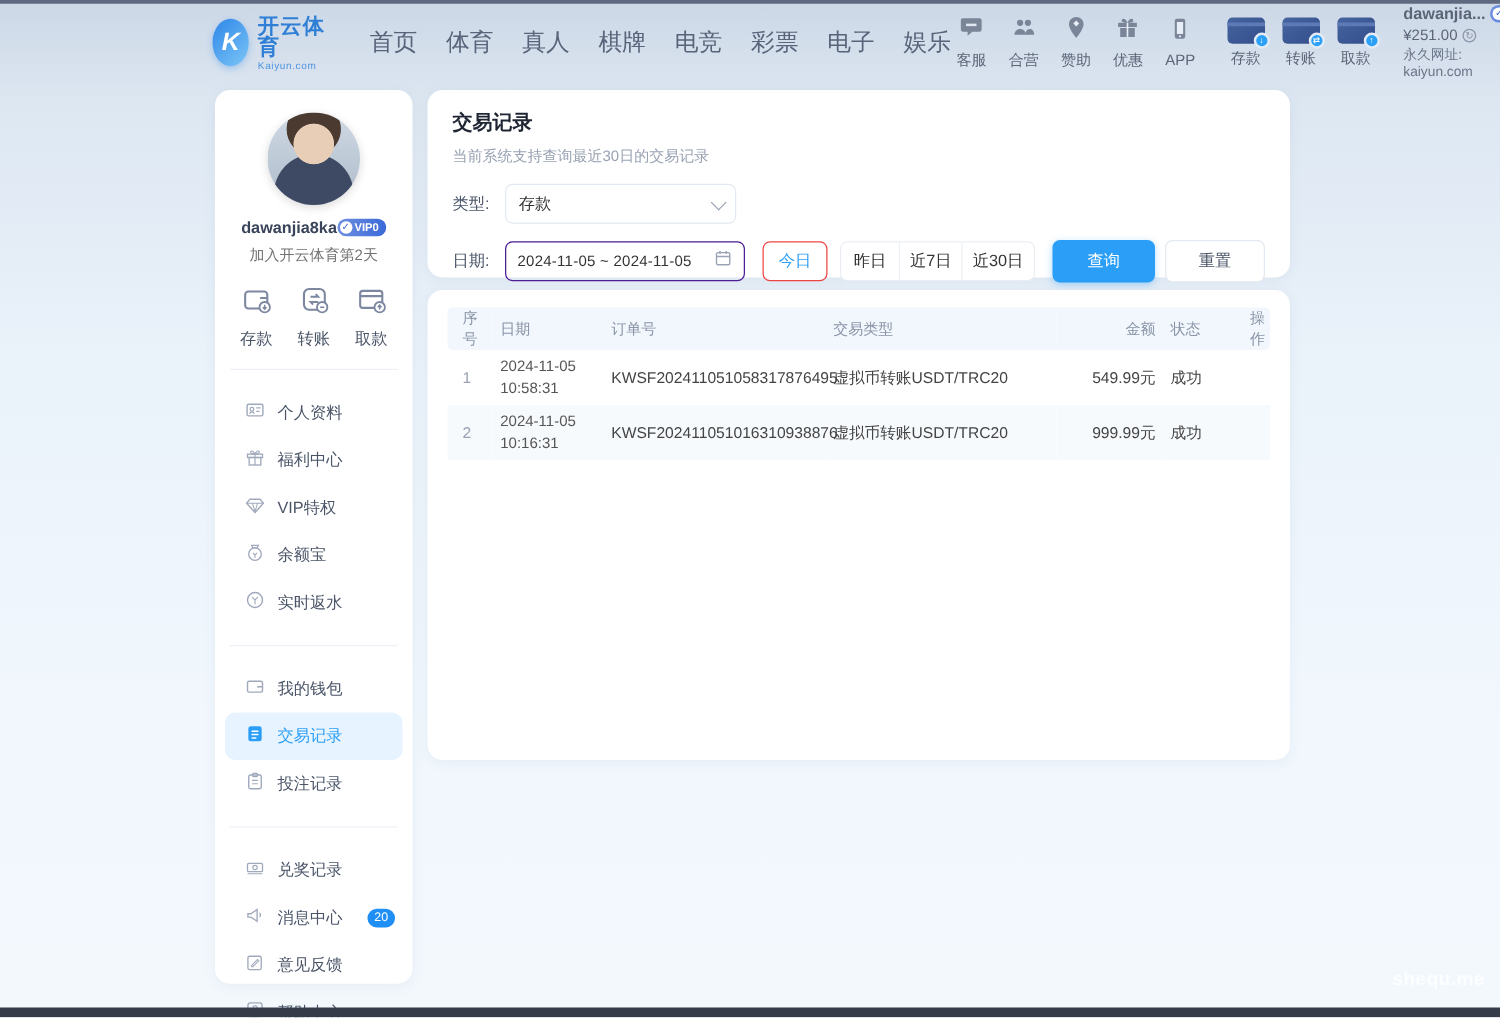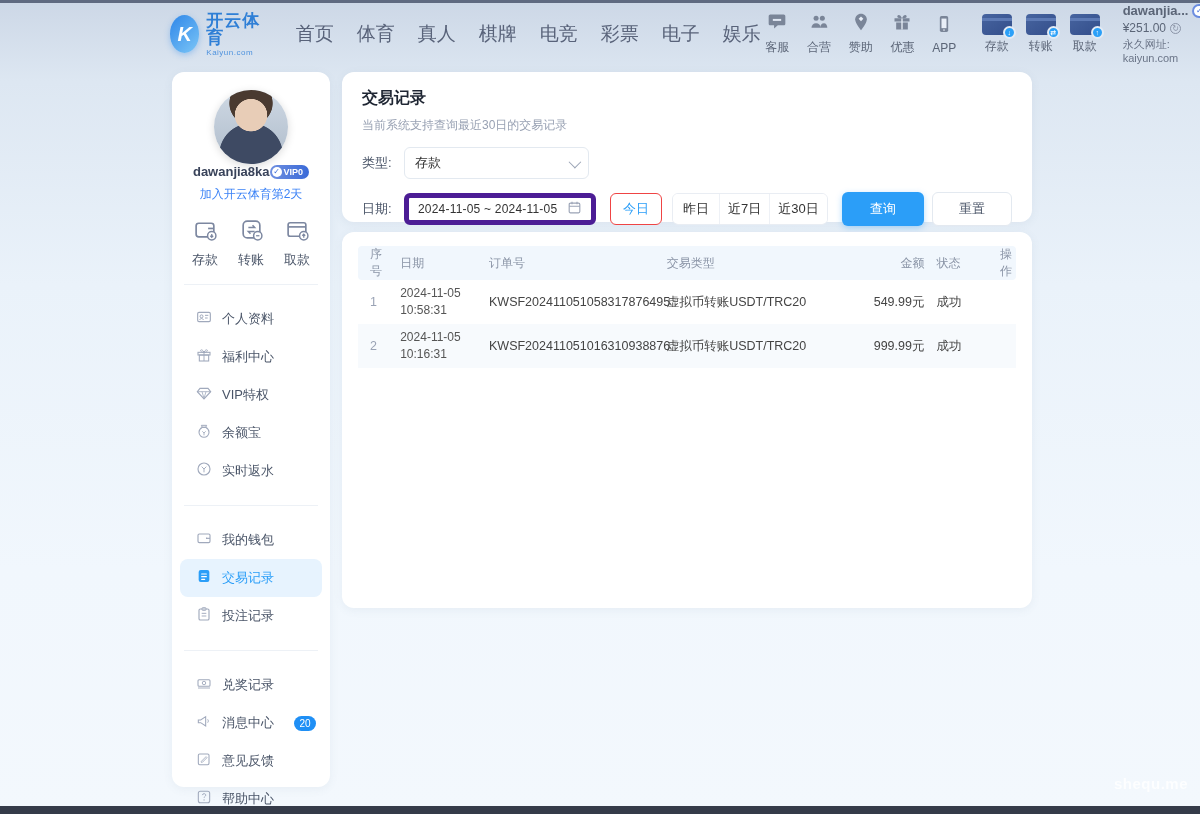--- a/index.html
+++ b/index.html
@@ -59,23 +59,23 @@
 
   
   .card { position:absolute; background:#fff; border-radius:12px; box-shadow:0 2px 10px rgba(90,110,140,.08); }
   .sidebar { left:172px; top:72px; width:158px; height:715px; padding-top:18px; text-align:center; }
   .card-filter { left:342px; top:72px; width:690px; height:150px; padding:16px 20px; }
   .card-table { left:342px; top:232px; width:690px; height:376px; padding:14px 16px; }
 
   
   .sb-avatar { width:74px; height:74px; border-radius:50%; margin:0 auto; overflow:hidden;
                box-shadow:0 2px 8px rgba(0,0,0,.15); }
-  .sb-name-row { display:flex; align-items:center; justify-content:center; gap:0; }
+  .sb-name-row { display:flex; align-items:center; justify-content:center; gap:0; margin-top:10px; }
   .sb-name { font-size:13px; font-weight:bold; color:#39435a; }
-  .sb-join { font-size:12px; color:#3b82f6; margin-top:7px; }
+  .sb-join { font-size:12px; color:#737373; margin-top:7px; }
   .sb-actions { display:flex; justify-content:space-between; padding:0 20px; margin-top:14px; }
   .sb-action { display:flex; flex-direction:column; align-items:center; gap:5px; cursor:pointer; }
   .sb-action svg { width:25px; height:25px; }
   .sb-action .lbl { font-size:13px; color:#4a5568; }
   .sb-div { height:1px; background:#edf1f6; margin:15px 12px; }
   .menu { text-align:left; }
   .menu-item { display:flex; align-items:center; gap:10px; height:38px; padding:0 0 0 24px;
                cursor:pointer; position:relative; }
   .menu-item svg { width:16px; height:16px; flex:none; }
   .menu-item .lbl { font-size:13px; color:#4a5568; }
@@ -87,21 +87,21 @@
   
   .f-title { font-size:16px; font-weight:bold; color:#1f2633; }
   .f-sub { font-size:12px; color:#98a1b3; margin-top:8px; }
   .f-row { display:flex; align-items:center; margin-top:13px; }
   .f-label { font-size:13px; color:#4a5568; width:42px; flex:none; }
   .select-box { width:185px; height:32px; border:1px solid #e3e9f0; border-radius:6px;
                 display:flex; align-items:center; padding:0 10px; cursor:pointer; }
   .select-box .val { font-size:13px; color:#333; flex:1; }
   .chevron { width:9px; height:9px; border-right:1.5px solid #9aa3b5; border-bottom:1.5px solid #9aa3b5;
              transform:rotate(45deg) translateY(-2px); }
-  .date-box { width:192px; height:32px; border:5px solid #4c1d95; border-radius:6px;
+  .date-box { width:192px; height:32px; border:1px solid #4c1d95; border-radius:6px;
               display:flex; align-items:center; padding:0 9px; cursor:pointer; }
   .date-box .val { font-size:12px; color:#333; flex:1; letter-spacing:.2px; }
   .btn-today { height:32px; width:52px; margin-left:14px; border:1px solid #ef4444; border-radius:6px;
                background:#fff; color:#2b9ef8; font-size:13px; cursor:pointer; }
   .range-group { display:flex; margin-left:10px; border:1px solid #e9edf3; border-radius:6px; overflow:hidden; }
   .range-btn { height:30px; min-width:46px; padding:0 8px; background:#fff; border:none;
                border-left:1px solid #eef1f6; color:#333; font-size:13px; cursor:pointer; }
   .range-btn:first-child { border-left:none; }
   .f-spacer { flex:1; }
   .btn-query { width:82px; height:34px; border:none; border-radius:6px; background:#2b9ef8; color:#fff;

